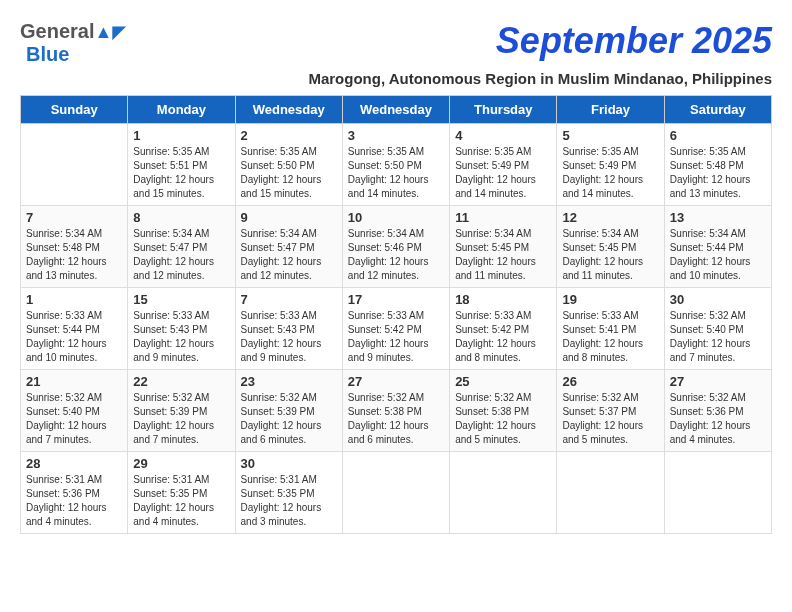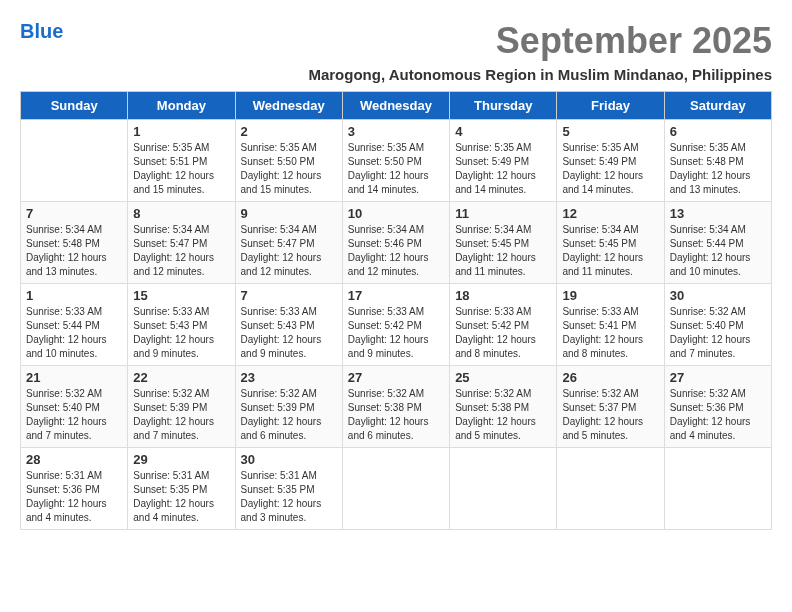--- a/index.html
+++ b/index.html
@@ -12,22 +12,23 @@
     }
     .header-area {
       display: flex;
       justify-content: space-between;
       align-items: flex-start;
       margin-bottom: 4px;
     }
     .month-title {
       font-size: 36px;
       font-weight: bold;
-      color: #737373;
+      color: #1d4ed8;
       text-align: right;
+      font-style: italic;
     }
     .subtitle {
       text-align: right;
       font-size: 15px;
       font-weight: bold;
       color: #333;
       margin-bottom: 8px;
     }
     .calendar {
       width: 100%;
@@ -68,28 +69,31 @@
       background: #fff;
     }
     .week-row:nth-child(even) td {
       background: #fafafa;
     }
     .logo-wrapper {
       display: flex;
       align-items: center;
     }
     .logo-text-general { color: #555; font-weight: bold; font-size: 20px; }
-    .logo-text-blue { color: #1a6dcc; font-weight: bold; font-size: 20px; }
+    .logo-text-blue { color: #1a6dcc; font-weight: bold; font-size: 20px; margin-left: 6px; }
   </style>
 </head>
 <body>
 
 <div class="header-area">
   <div class="logo-wrapper">
     <div>
+      <div>
+        <span class="logo-text-general">General</span><span style="color:#1a6dcc; font-size:18px;">▲◤</span>
+      </div>
       <div>
         <span class="logo-text-blue">Blue</span>
       </div>
     </div>
   </div>
   <div class="month-title">September 2025</div>
 </div>
 
 <div class="subtitle">Marogong, Autonomous Region in Muslim Mindanao, Philippines</div>
 

